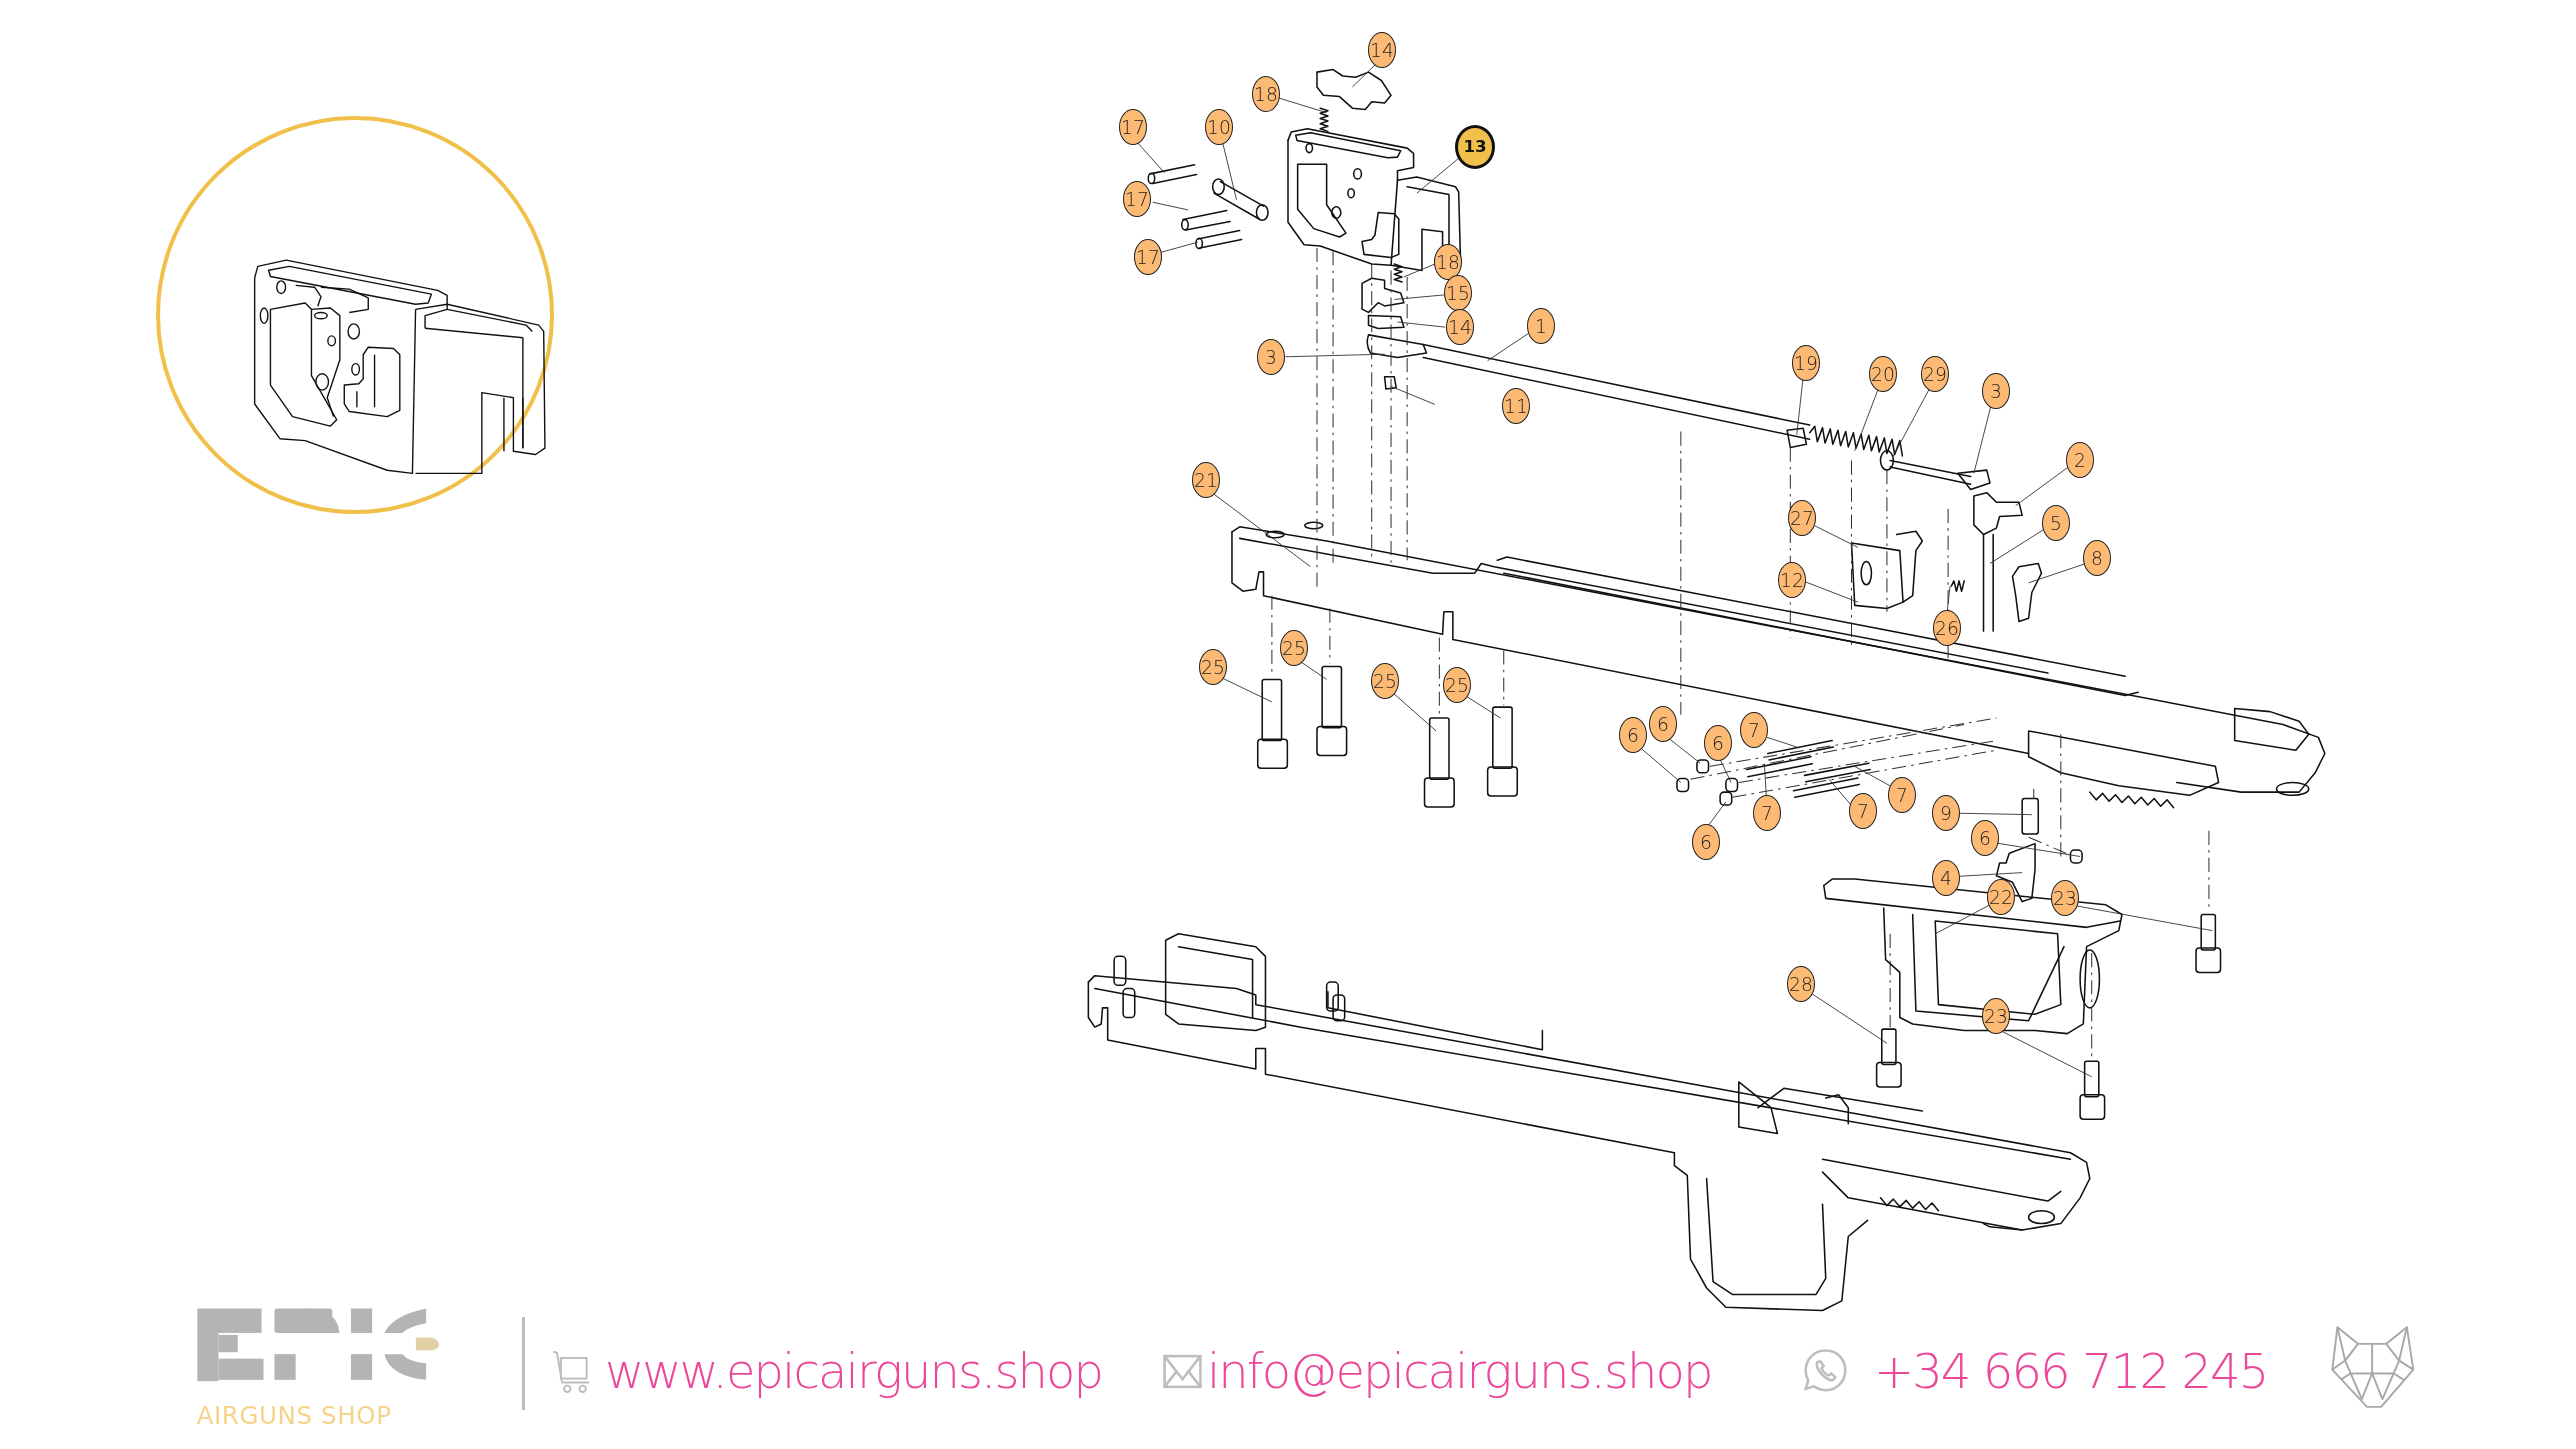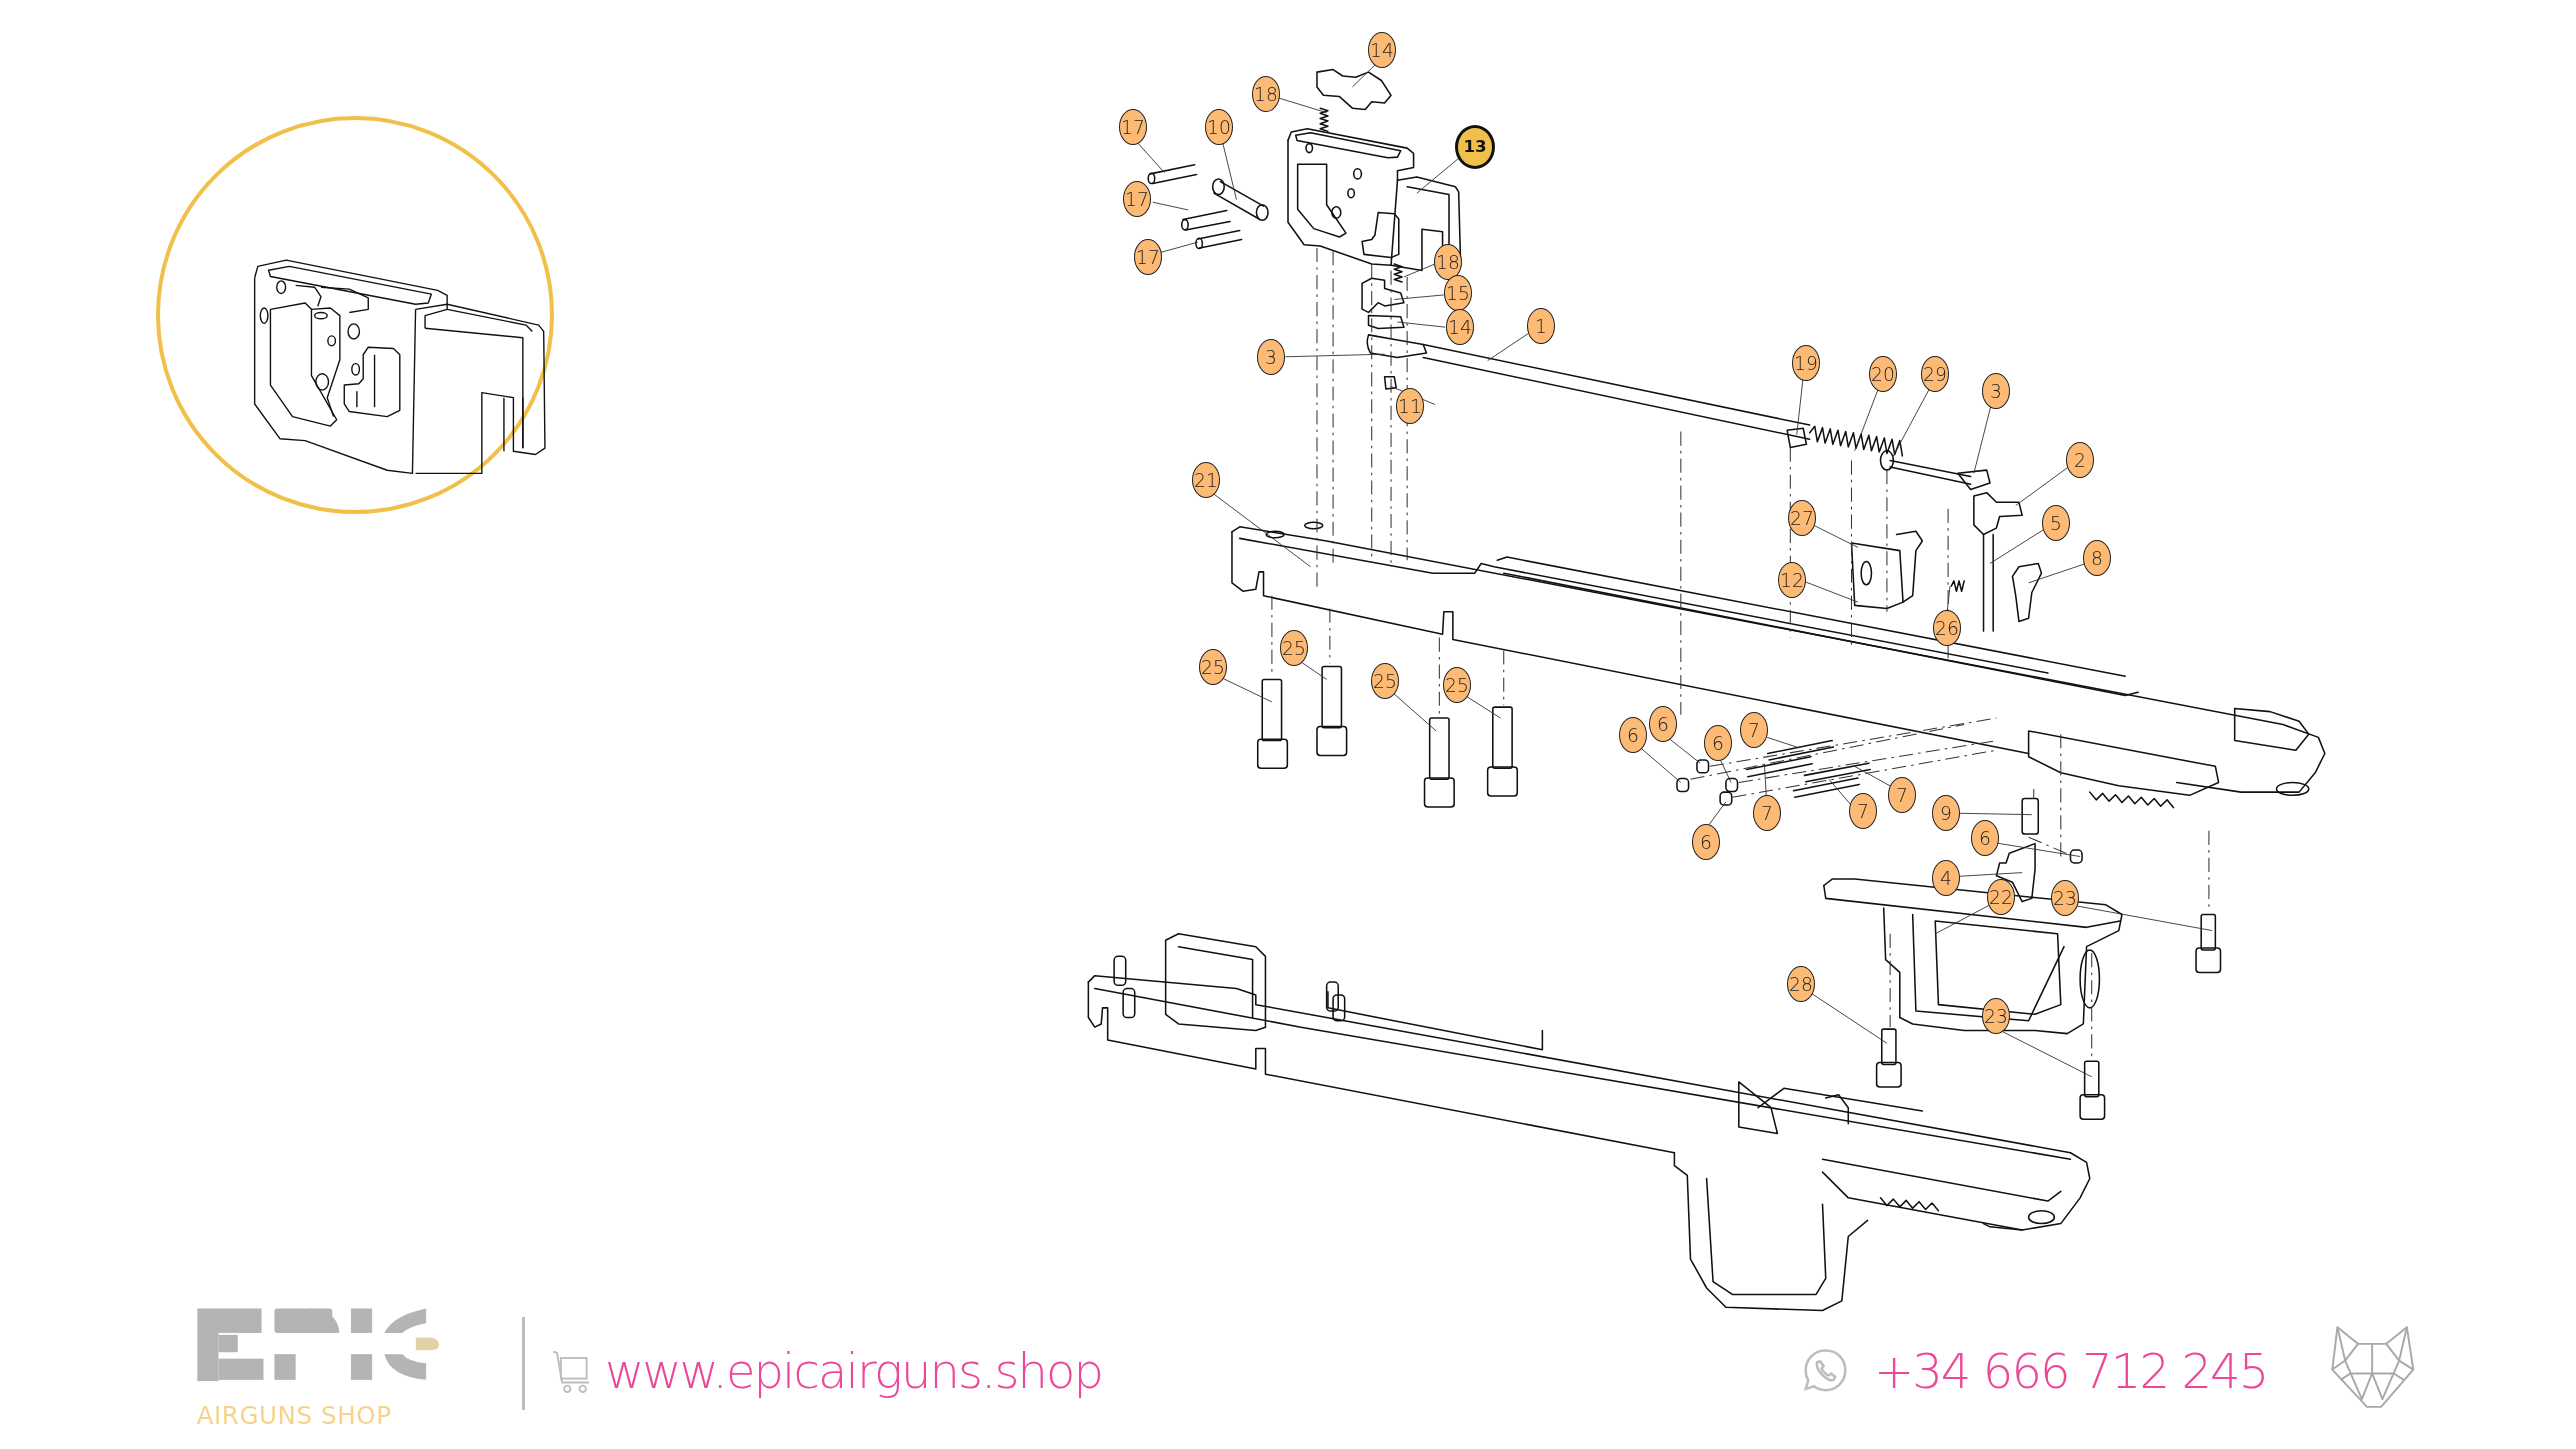--- a/index.html
+++ b/index.html
@@ -301,21 +301,21 @@
       <div class="callout" style="left: 1133px; top: 127px;">17</div>
       <div class="callout" style="left: 1219px; top: 127px;">10</div>
       <div class="callout highlight" style="left: 1475px; top: 147px;">13</div>
       <div class="callout" style="left: 1137px; top: 199px;">17</div>
       <div class="callout" style="left: 1148px; top: 257px;">17</div>
       <div class="callout" style="left: 1448px; top: 262px;">18</div>
       <div class="callout" style="left: 1458px; top: 293px;">15</div>
       <div class="callout" style="left: 1460px; top: 327px;">14</div>
       <div class="callout" style="left: 1541px; top: 326px;">1</div>
       <div class="callout" style="left: 1271px; top: 357px;">3</div>
-      <div class="callout" style="left: 1410px; top: 406px;">11</div>
+      <div class="callout" style="left: 1516px; top: 406px;">11</div>
       <div class="callout" style="left: 1806px; top: 363px;">19</div>
       <div class="callout" style="left: 1883px; top: 374px;">20</div>
       <div class="callout" style="left: 1935px; top: 374px;">29</div>
       <div class="callout" style="left: 1996px; top: 391px;">3</div>
       <div class="callout" style="left: 2080px; top: 460px;">2</div>
       <div class="callout" style="left: 1206px; top: 480px;">21</div>
       <div class="callout" style="left: 1802px; top: 518px;">27</div>
       <div class="callout" style="left: 2056px; top: 523px;">5</div>
       <div class="callout" style="left: 2097px; top: 558px;">8</div>
       <div class="callout" style="left: 1792px; top: 580px;">12</div>
@@ -370,20 +370,29 @@
       <g fill="none" stroke="#bdbdbd" stroke-width="3">
         <path d="M6 4 L12 6 L20 52 L62 52"></path>
         <rect x="18" y="14" width="40" height="32"></rect>
         <circle cx="28" cy="62" r="5"></circle>
         <circle cx="52" cy="62" r="5"></circle>
       </g>
     </svg>
     <span>www.epicairguns.shop</span>
   </div>
 
+  <div class="footer-item fi-mail">
+    <svg width="41" height="39" viewBox="0 0 64 60">
+      <g fill="none" stroke="#bdbdbd" stroke-width="4">
+        <rect x="4" y="6" width="56" height="48"></rect>
+        <path d="M4 6 L32 42 L60 6 M4 54 L24 28 M60 54 L40 28"></path>
+      </g>
+    </svg>
+    <span>info@epicairguns.shop</span>
+  </div>
 
   <div class="footer-item fi-phone">
     <svg width="45" height="46" viewBox="0 0 70 72">
       <g fill="none" stroke="#bdbdbd" stroke-width="4">
         <path d="M35 4 C54 4 66 18 66 35 C66 53 52 66 35 66 C28 66 22 64 17 60 L4 64 L8 51 C5 46 4 41 4 35 C4 18 17 4 35 4 Z"></path>
         <path d="M22 22 C20 26 22 34 30 42 C38 50 45 52 48 49 L50 45 L44 40 L40 43 C36 42 30 36 29 32 L32 28 L27 21 Z"></path>
       </g>
     </svg>
     <span class="ph-text">+34 666 712 245</span>
   </div>

